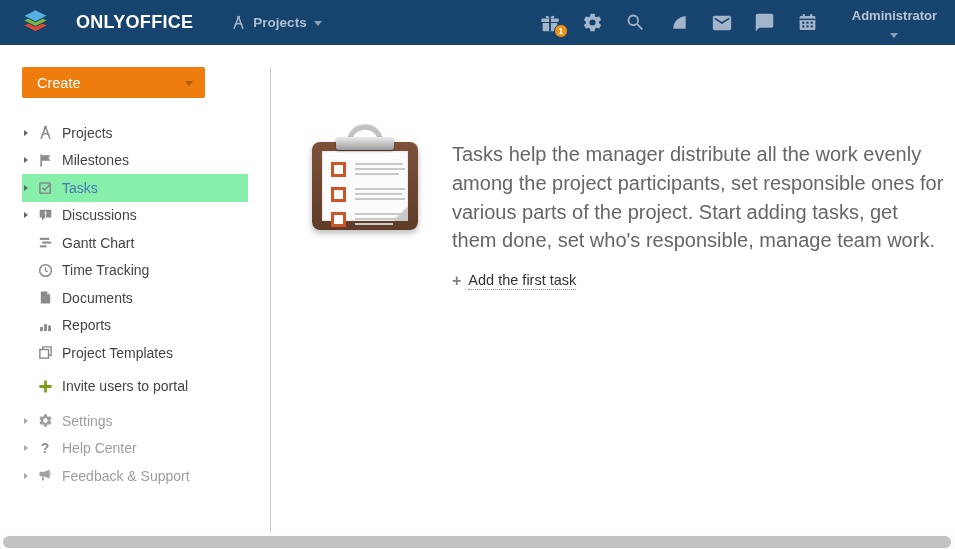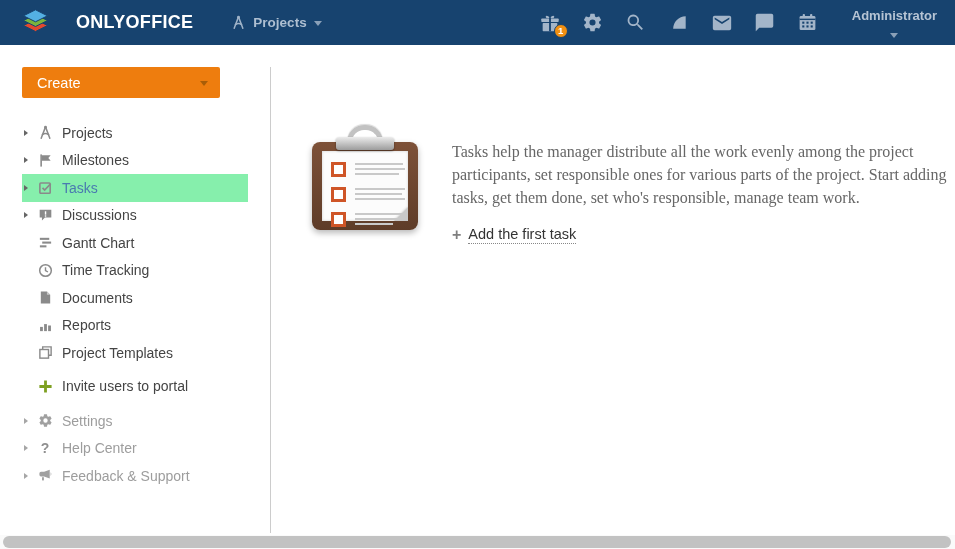--- a/index.html
+++ b/index.html
@@ -32,21 +32,21 @@
     background:#f29011; border-radius:8px; color:#fff; font-size:9.5px; font-weight:700;
     display:flex; align-items:center; justify-content:center; border:1px solid #17436f;
   }
   .admin { display:flex; align-items:center; gap:9px; margin-left:32px; color:#b6c4d4; font-size:13px; font-weight:600; cursor:pointer;flex-direction:column; }
   
   .vdivider { position:absolute; left:270px; top:67px; width:1px; height:466px; background:#ccc; }
   .layout { display:flex; height:490px; }
   .sidebar { width:270px; flex:none; }
   
   .create-btn {
-    margin:22px 0 0 22px; width:198px; height:31px; background:#ee7d0e; border-radius:2px;
+    margin:22px 0 0 22px; width:183px; height:31px; background:#ee7d0e; border-radius:2px;
     color:#fff; font-size:14.5px; display:flex; align-items:center; justify-content:space-between;
     padding:0 12px 0 15px; cursor:pointer;
   }
   .create-btn .caret { border-top-color:#a95d07; }
   
   .menu { margin-top:21px; }
   .item {
     width:226px; margin-left:22px; height:27.5px; display:flex; align-items:center;
     padding-left:2px; font-size:14px; color:#444; cursor:pointer;
   }
@@ -59,21 +59,21 @@
   .item.selected { background:#86efac; color:#4a7ab0; }
   .item.invite { margin-top:6px; color:#444; }
   .footer-menu { margin-top:7px; }
   .footer-menu .item { color:#9d9d9d; }
   .footer-menu .item .arrow i { border-left-color:#a6a6a6; }
   .qmark { font-size:14px; font-weight:700; color:#8f8f8f; line-height:1; }
   
   .main { flex:1; display:flex; padding:79px 0 0 40px; }
   .content-text { margin-left:32px; padding-top:2px; width:495px; }
   .page-title { margin:0; font-size:25px; font-weight:400; color:#444b54; letter-spacing:.2px; }
-  .page-desc { margin:14px 0 6px; font-size:16px; line-height:1.44; color:#666;font-family:Liberation Serif, serif; }
+  .page-desc { margin:14px 0 6px; font-size:20px; line-height:1.44; color:#666; }
   .add-task { margin-top:17px; display:flex; align-items:center; gap:7px; cursor:pointer; width:max-content; }
   .plus-glyph { color:#7f7f7f; font-weight:700; font-size:16px; line-height:1; }
   .add-link { font-size:14.5px; color:#333; border-bottom:1px dotted #888; padding-bottom:1px; }
   
   .clipboard { position:relative; width:110px; height:108px; flex:none; }
   .board {
     position:absolute; top:18px; left:2px; right:2px; bottom:2px;
     background:linear-gradient(#7d5138,#5e3c28); border-radius:8px;
     box-shadow:0 3px 6px rgba(0,0,0,.28);
   }

